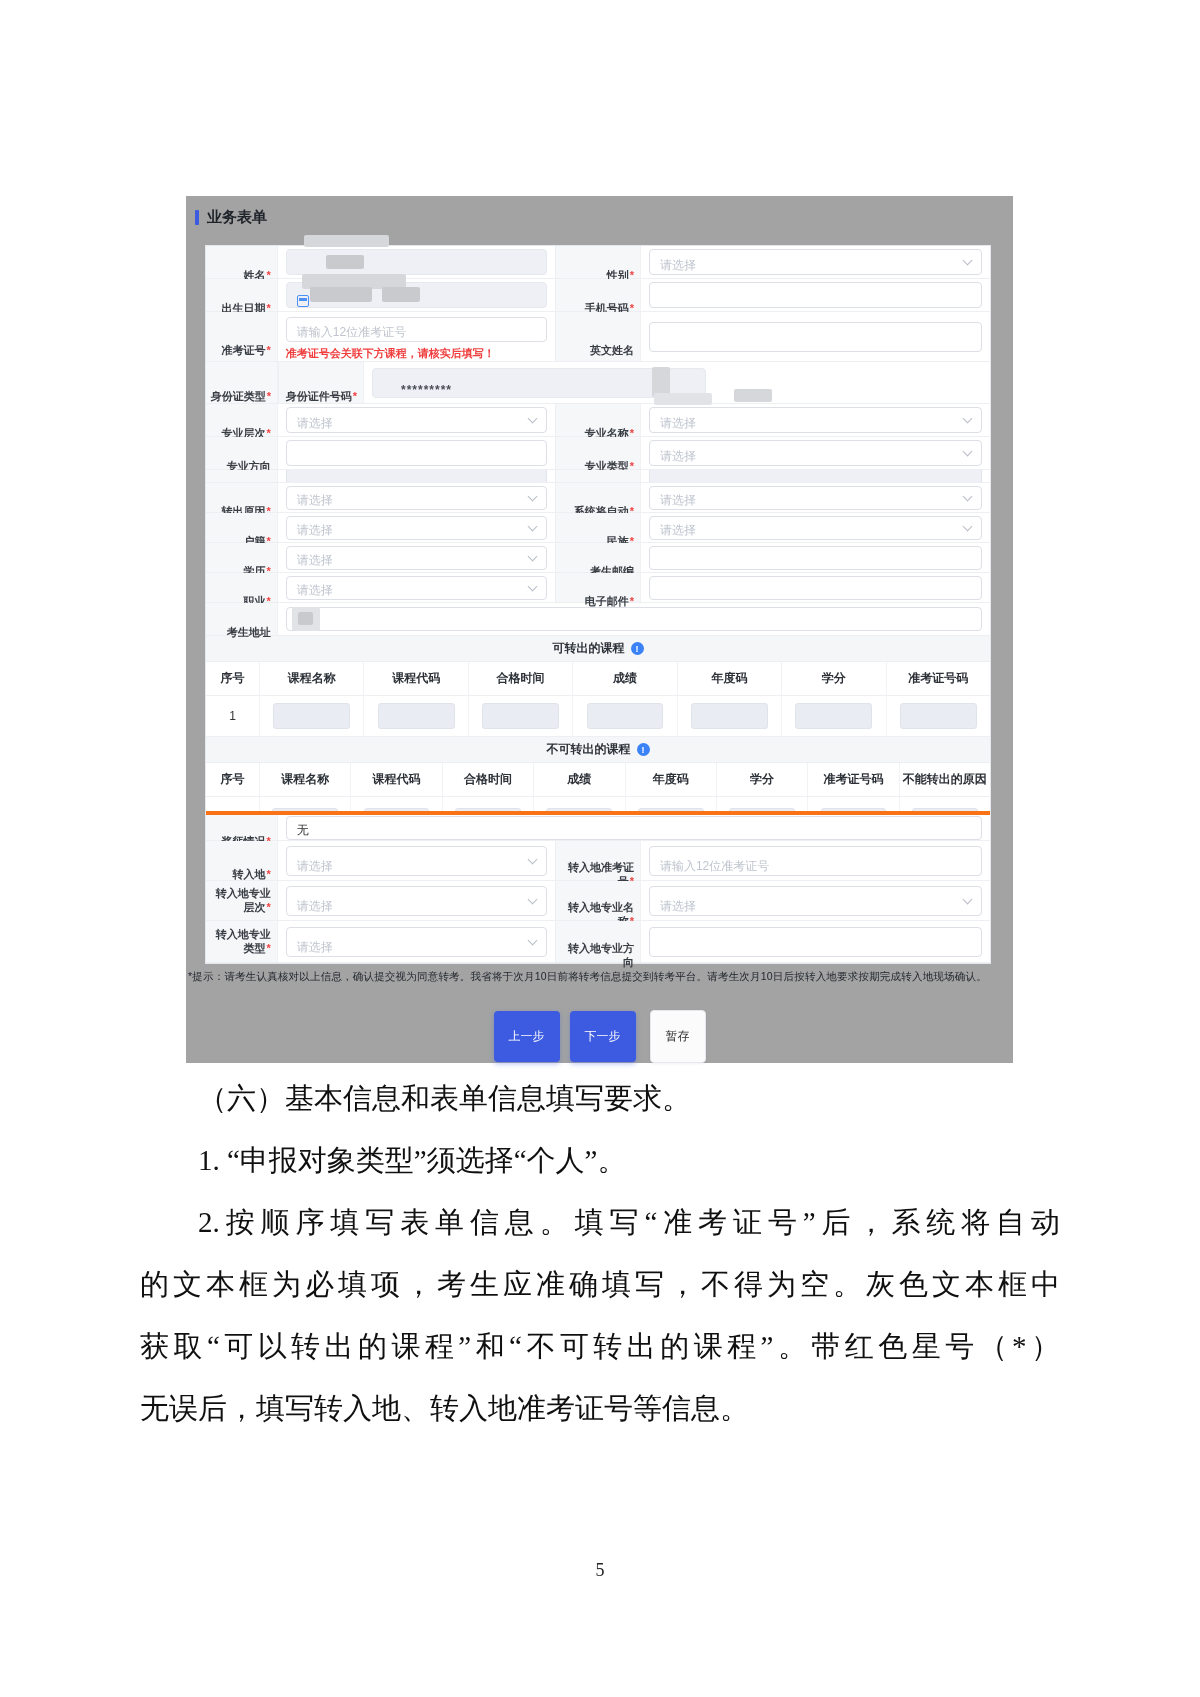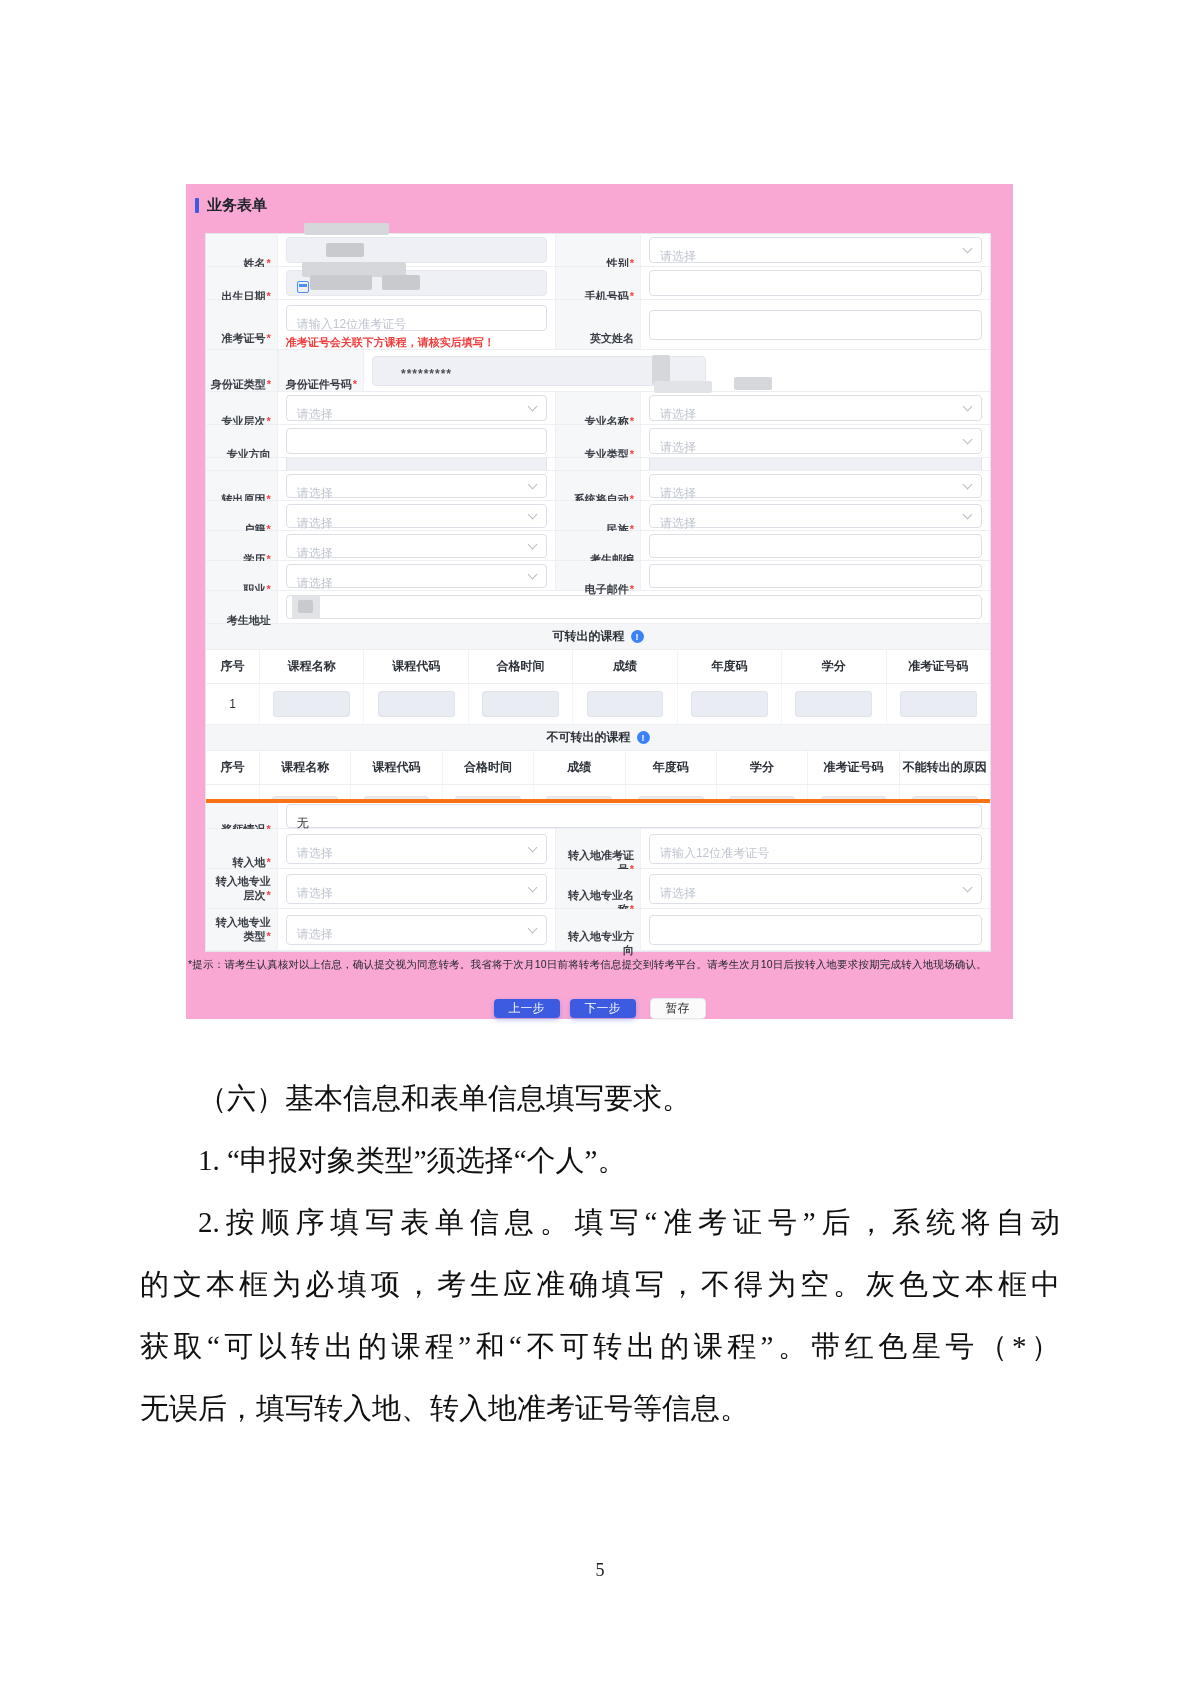--- a/index.html
+++ b/index.html
@@ -1,20 +1,20 @@
 <!DOCTYPE html>
 <html><head>
 <meta charset="utf-8">
 <style>
   * { margin:0; padding:0; box-sizing:border-box; }
   html,body { background:#fff; }
   body { width:1200px; height:1697px; position:relative; font-family:"Liberation Sans", sans-serif; }
 
   
-  .shot { position:absolute; left:186px; top:184px; width:827px; background:#f9a8d4; }
+  .shot { position:absolute; left:186px; top:196px; width:827px; background:#a3a3a3; }
   .shot-title { display:flex; align-items:center; gap:8px; padding:12px 0 18px 9px; }
   .tbar { width:4px; height:15px; background:#3d5be0; border-radius:1px; }
   .ttl { font-size:15px; font-weight:700; color:#20242b; }
 
   .ftable { position:relative; margin-left:19px; width:786px; border:1px solid #e4e7ec; background:#fff; }
   .frow { display:flex; border-bottom:1px solid #edeff2; }
   .frow:last-child { border-bottom:none; }
   .h33{height:33px} .h50{height:50px} .h42{height:42px} .h30{height:30px} .h40{height:40px} .h13{height:13px} .h14{height:14px}
 
   .lc { width:72px; background:#f6f7f9; display:flex; align-items:center; justify-content:flex-end;
@@ -23,21 +23,21 @@
   .lc .lt { white-space:nowrap;margin-top:28px; }
   .lc2 { width:86px; border-left:1px solid #edeff2; }
   .lc2 .lt { white-space:normal; }
   .star { color:#f04141; margin-left:1px; font-weight:700; }
   .fc { display:flex; align-items:center; padding:0 8px; }
   .fc1 { width:278px; }
   .fc2 { width:350px; }
   .fcFull { width:714px; }
 
   .inp { position:relative; width:100%; height:26px; border:1px solid #dcdfe6; border-radius:4px;
-         background:#fff; display:flex; align-items:flex-start; padding:10px 10px; font-size:12px; color:#333; }
+         background:#fff; display:flex; align-items:flex-end; padding:0 10px; font-size:12px; color:#333; }
   .inp.tall { height:30px; }
   .inp.short { height:24px; }
   .ph { color:#bfc4ce; }
   .dis { background:#eef0f6; border-color:#e5e8ef; }
   .dis .ph { color:#a2a8b3; }
   .chev { position:absolute; right:10px; top:50%; width:7px; height:7px; margin-top:-5px;
           border-right:1.4px solid #b9bdc6; border-bottom:1.4px solid #b9bdc6; transform:rotate(45deg); }
   .cal { width:12px; height:12px; border:1.5px solid #4a90f5; border-radius:2px; position:relative; margin-right:6px; flex:none; }
   .cal::before { content:""; position:absolute; left:1px; right:1px; top:2px; height:2.5px; background:#4a90f5; }
 
@@ -64,21 +64,21 @@
   .gc.no { flex:0 0 54px; font-size:12px; color:#333; }
   .stubbox { width:84%; height:26px; background:#e9ecf2; border:1px solid #dfe3ea; border-radius:3px; }
   .cutrow { overflow:hidden; border-bottom:none; }
   .cutrow .grow { border-bottom:none; }
   .cutrow .stubbox { height:24px; margin-top:4px; }
   .rwtop { border-top:4px solid #f97316; }
 
   .fnote { margin:6px 0 0 2px; font-size:10.5px; font-weight:400; color:#23272e; letter-spacing:.2px; white-space:nowrap; }
 
   .btnrow { display:flex; justify-content:center; align-items:center; gap:10px; margin-top:26px; }
-  .btn { border:none; cursor:pointer; font-size:12px; border-radius:4px; padding:1px 15px; font-family:inherit; }
+  .btn { border:none; cursor:pointer; font-size:12px; border-radius:4px; padding:17px 15px; font-family:inherit; }
   .btn.primary { background:#3d5be0; color:#fff; box-shadow:0 2px 5px rgba(61,91,224,.35); }
   .btn.plain { background:#fbfbfc; color:#333; border:1px solid #e6e8ee; box-shadow:0 1px 3px rgba(0,0,0,.06); margin-left:4px; }
 
   
   .redact { position:absolute; border-radius:2px; background:#c9cacd; }
   .rd-light { background:#d6d7da; }
   .rd-xlight { background:#e2e3e7; }
 
   
   .mask-stars { margin-left:18px; color:#4a4e55; font-size:12px; letter-spacing:1px; font-weight:700; }

